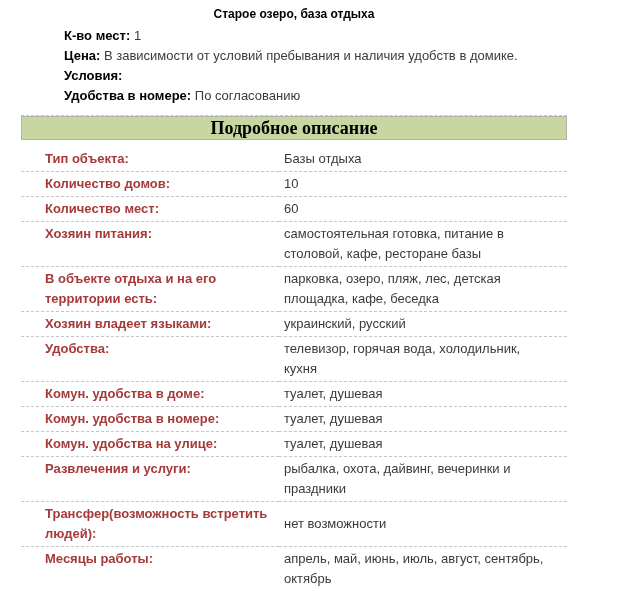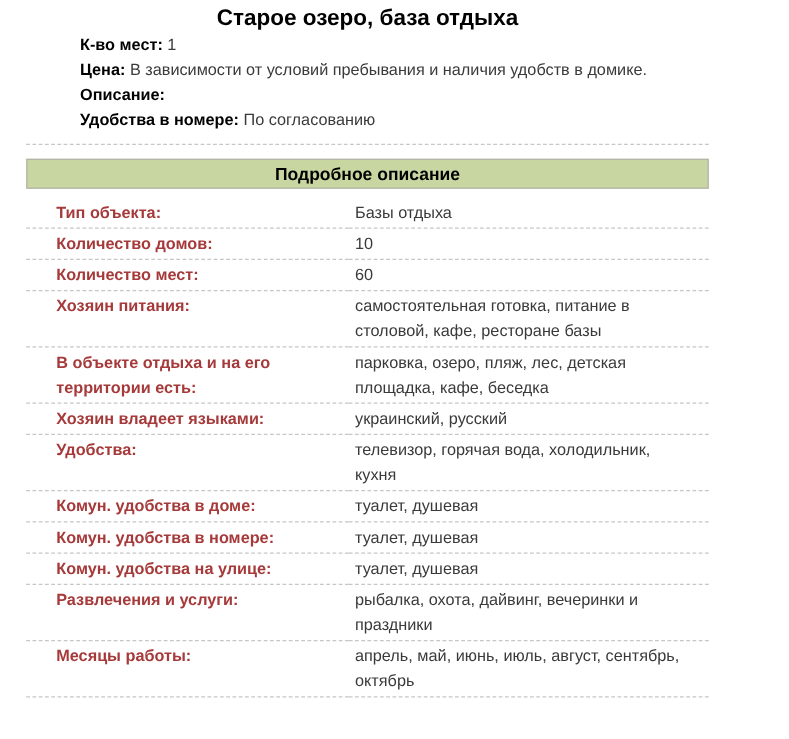--- a/index.html
+++ b/index.html
@@ -21,48 +21,48 @@
     overflow:hidden;
   }
   .page{
     width:546px;
     margin-left:21px;
     padding-top:5px;
   }
   .page-title{
     text-align:center;
     font-weight:bold;
-    font-size:18px;
+    font-size:12px;
     color:var(--bold-black);
     line-height:18px;
     margin-bottom:3px;
   }
   .summary{
     padding-bottom:9px;
     border-bottom:1px dashed var(--dashed);
   }
   .summary-line{
     line-height:20px;
     color:var(--text-dark);
   }
   .summary-label{
     font-weight:bold;
     color:var(--bold-black);
     margin-left:43px;
   }
   .details-header{
-    margin-top:11px;
     background:var(--header-bg);
     border:1px solid var(--header-border);
     text-align:center;
     font-weight:bold;
     color:var(--bold-black);
-    font-size:14px;
+    font-size:18px;
     padding:3px 0;
     line-height:16px;
+    font-family:Liberation Serif, serif;
   }
   table.details{
     width:100%;
     border-collapse:collapse;
     margin-top:7px;
   }
   table.details tr{
     border-bottom:1px dashed var(--dashed);
   }
   td.cell-label{
@@ -91,21 +91,21 @@
 <div class="page">
 
   <div class="page-title">Старое озеро, база отдыха</div>
 
   <div class="summary">
 
   <div class="summary-line"><span class="summary-label">К-во мест:</span> <span>1</span></div>
 
   <div class="summary-line"><span class="summary-label">Цена:</span> <span>В зависимости от условий пребывания и наличия удобств в домике.</span></div>
 
-  <div class="summary-line"><span class="summary-label">Описание:</span> <span></span></div>
+  <div class="summary-line"><span class="summary-label">Условия:</span> <span></span></div>
 
   <div class="summary-line"><span class="summary-label">Удобства в номере:</span> <span>По согласованию</span></div>
 </div>
 
   <div class="details-header">Подробное описание</div>
 
   <table class="details">
     <tbody>
 
   <tr>
@@ -156,20 +156,24 @@
   <tr>
     <td class="cell-label">Комун. удобства на улице:</td>
     <td class="cell-value"><span>туалет, душевая</span></td>
   </tr>
 
   <tr>
     <td class="cell-label">Развлечения и услуги:</td>
     <td class="cell-value"><span>рыбалка, охота, дайвинг, вечеринки и праздники</span></td>
   </tr>
 
+  <tr>
+    <td class="cell-label">Трансфер(возможность встретить людей):</td>
+    <td class="cell-value"><span>нет возможности</span></td>
+  </tr>
 
   <tr>
     <td class="cell-label">Месяцы работы:</td>
     <td class="cell-value"><span>апрель, май, июнь, июль, август, сентябрь, октябрь</span></td>
   </tr>
 </tbody>
   </table>
 
 </div>
 

